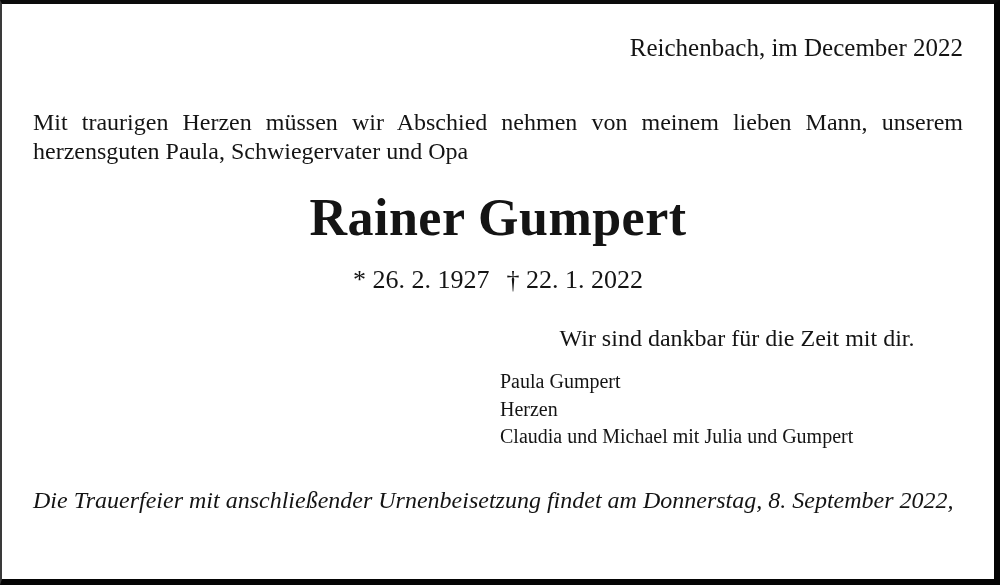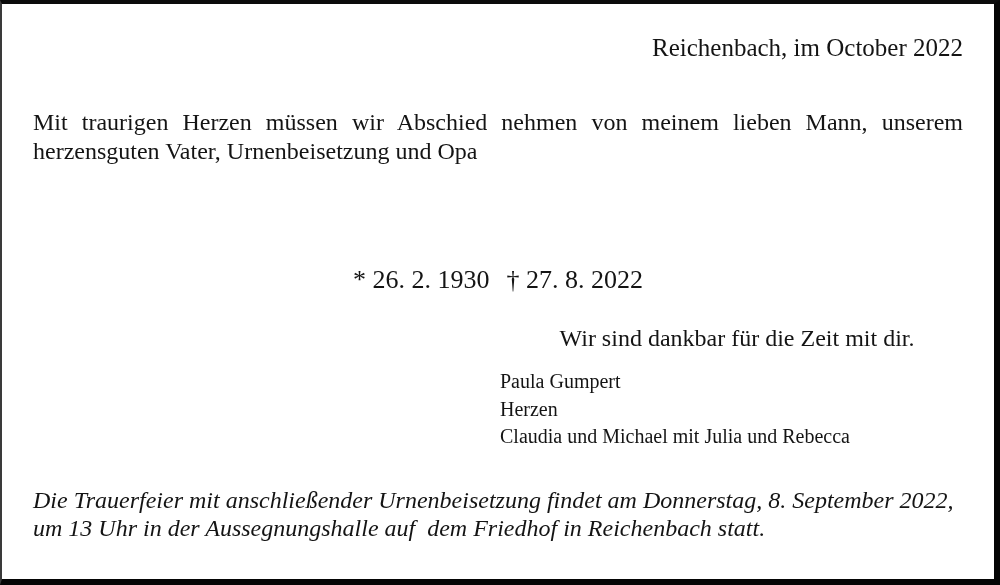--- a/index.html
+++ b/index.html
@@ -81,38 +81,38 @@
   .pre-line {
     white-space: pre;
     font-style: italic;
   }
 </style>
 </head>
 <body>
 
 <div class="notice-frame">
 
-  <div class="block dateline">Reichenbach, im October 2022</div>
+  <div class="block dateline">Reichenbach, im December 2022</div>
 
   <div class="block intro">
     <div class="line-justify">Mit traurigen Herzen müssen wir Abschied nehmen von meinem lieben Mann, unserem</div>
-    <div>herzensguten Vater, Urnenbeisetzung und Opa</div>
+    <div>herzensguten Paula, Schwiegervater und Opa</div>
   </div>
 
+  <div class="block deceased-name">Rainer Gumpert</div>
 
   <div class="block dates-line">
-    <span class="birth">* 26. 2. 1930</span><span>† 27. 8. 2022</span>
+    <span class="birth">* 26. 2. 1927</span><span>† 22. 1. 2022</span>
   </div>
 
   <div class="block right-column tribute">Wir sind dankbar für die Zeit mit dir.</div>
 
   <div class="block right-column mourners">
     <div>Paula Gumpert</div>
     <div>Herzen</div>
-    <div>Claudia und Michael mit Julia und Rebecca</div>
+    <div>Claudia und Michael mit Julia und Gumpert</div>
   </div>
 
   <div class="block funeral">
     <div class="pre-line">Die Trauerfeier mit anschließender Urnenbeisetzung findet am Donnerstag, 8. September 2022,</div>
-    <div class="pre-line">um 13 Uhr in der Aussegnungshalle auf  dem Friedhof in Reichenbach statt.</div>
   </div>
 
 </div>
 
 </body></html>

